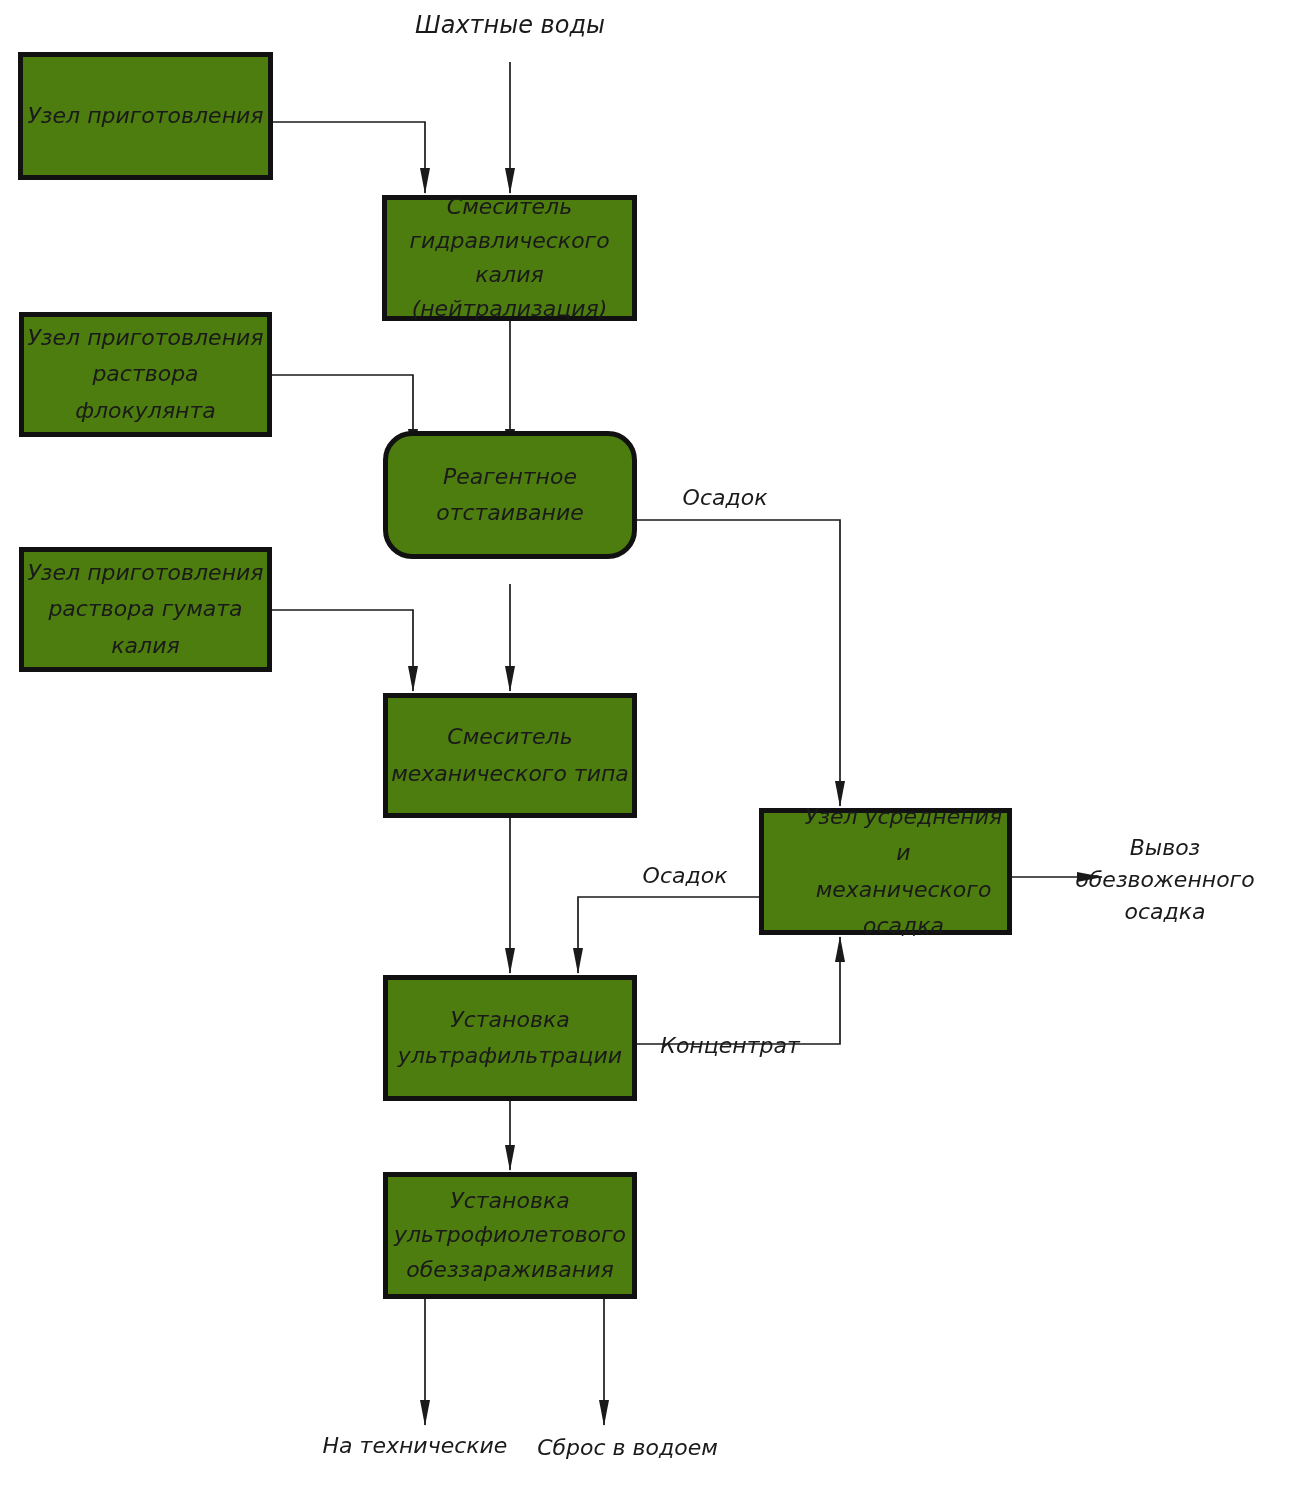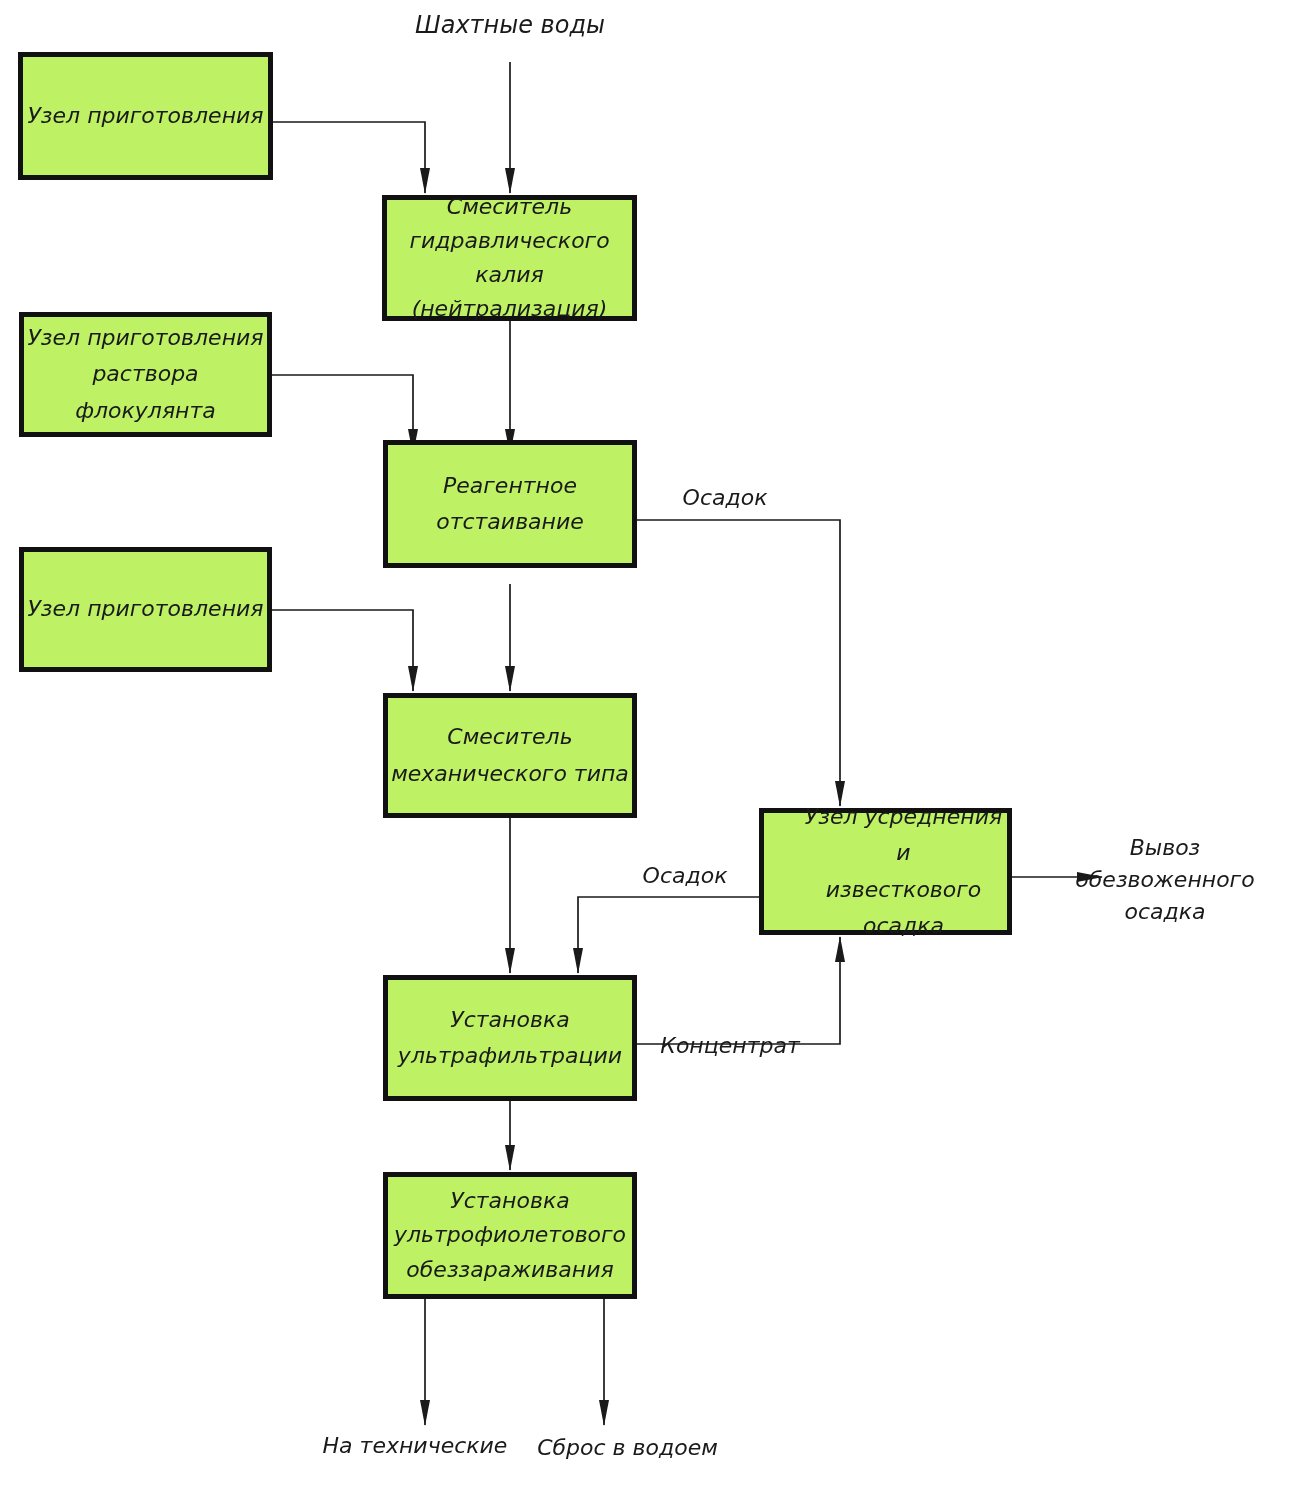--- a/index.html
+++ b/index.html
@@ -18,21 +18,21 @@
   }
   svg.wires {
     position: absolute;
     left: 0; top: 0;
     width: 1302px; height: 1504px;
   }
   .box {
     position: absolute;
     box-sizing: border-box;
     border: 5px solid #111111;
-    background: #bef264;
+    background: #4d7c0f;
     display: flex;
     flex-direction: column;
     justify-content: center;
     align-items: center;
     text-align: center;
     font-style: italic;
     font-size: 22px;
     line-height: 1.65;
     color: #1a1a1a;
   }
@@ -45,21 +45,21 @@
     color: #1a1a1a;
     white-space: nowrap;
   }
   .lbl.multiline { white-space: normal; }
   .lbl.title { font-size: 24px; }
 
   
   #box-lime            { left: 18px;  top: 52px;   width: 255px; height: 128px; }
   #box-hydraulic-mixer { left: 382px; top: 195px;  width: 255px; height: 126px; line-height: 1.55; }
   #box-flocculant      { left: 19px;  top: 312px;  width: 253px; height: 125px; }
-  #box-settling        { left: 383px; top: 440px;  width: 254px; height: 128px; }
+  #box-settling        { left: 383px; top: 431px;  width: 254px; height: 128px; border-radius: 29px; }
   #box-humate          { left: 19px;  top: 547px;  width: 253px; height: 125px; }
   #box-mech-mixer      { left: 383px; top: 693px;  width: 254px; height: 125px; }
   #box-sludge          { left: 759px; top: 808px;  width: 253px; height: 127px; padding-left: 36px; }
   #box-ultrafiltration { left: 383px; top: 975px;  width: 254px; height: 126px; }
   #box-uv              { left: 383px; top: 1172px; width: 254px; height: 127px; line-height: 1.55; }
 
   
   #label-mine-waters  { left: 390px;  top: 8px;    width: 240px; }
   #label-sediment     { left: 655px;  top: 482px;  width: 140px; }
   #label-fugate       { left: 625px;  top: 860px;  width: 120px; }
@@ -114,30 +114,31 @@
     <div>раствора флокулянта</div>
   </div>
 
   <div class="box" id="box-settling">
     <div>Реагентное</div>
     <div>отстаивание</div>
   </div>
 
   <div class="box" id="box-humate">
     <div>Узел приготовления</div>
+    <div>раствора гумата калия</div>
   </div>
 
   <div class="box" id="box-mech-mixer">
     <div>Смеситель</div>
     <div>механического типа</div>
   </div>
 
   <div class="box" id="box-sludge">
     <div>Узел усреднения и</div>
-    <div>известкового осадка</div>
+    <div>механического осадка</div>
   </div>
 
   <div class="box" id="box-ultrafiltration">
     <div>Установка</div>
     <div>ультрафильтрации</div>
   </div>
 
   <div class="box" id="box-uv">
     <div>Установка</div>
     <div>ультрофиолетового</div>

